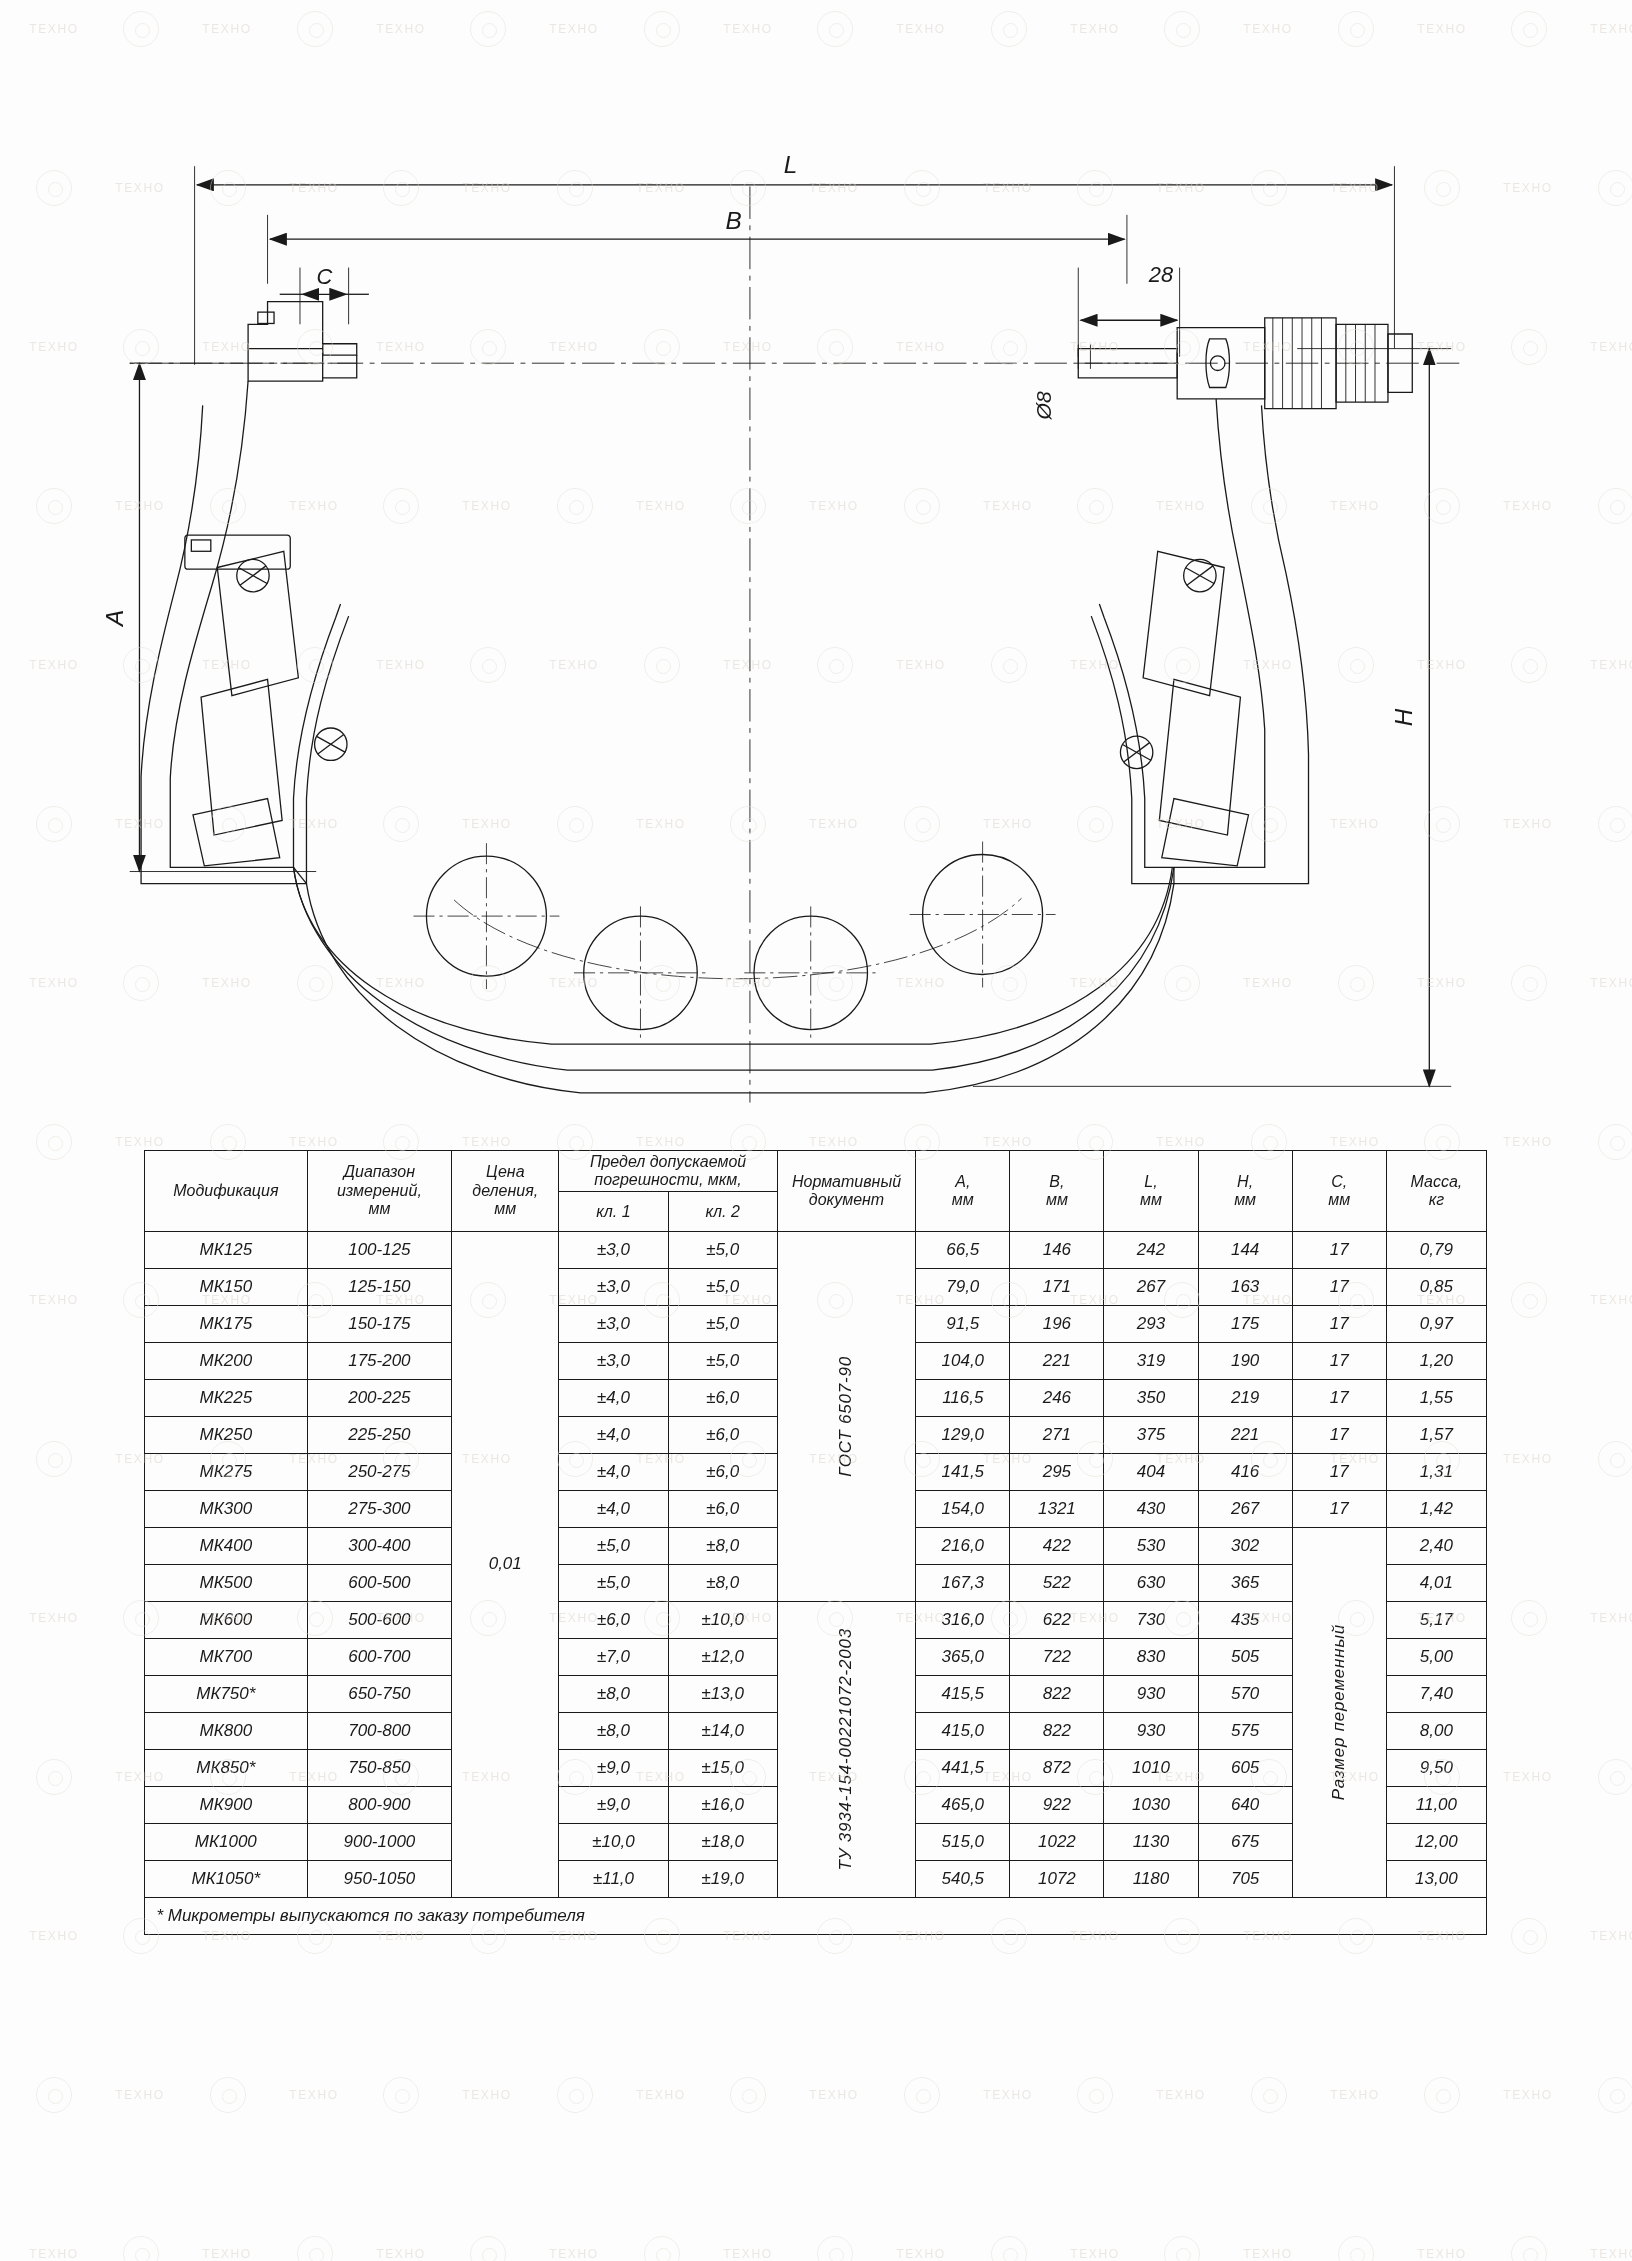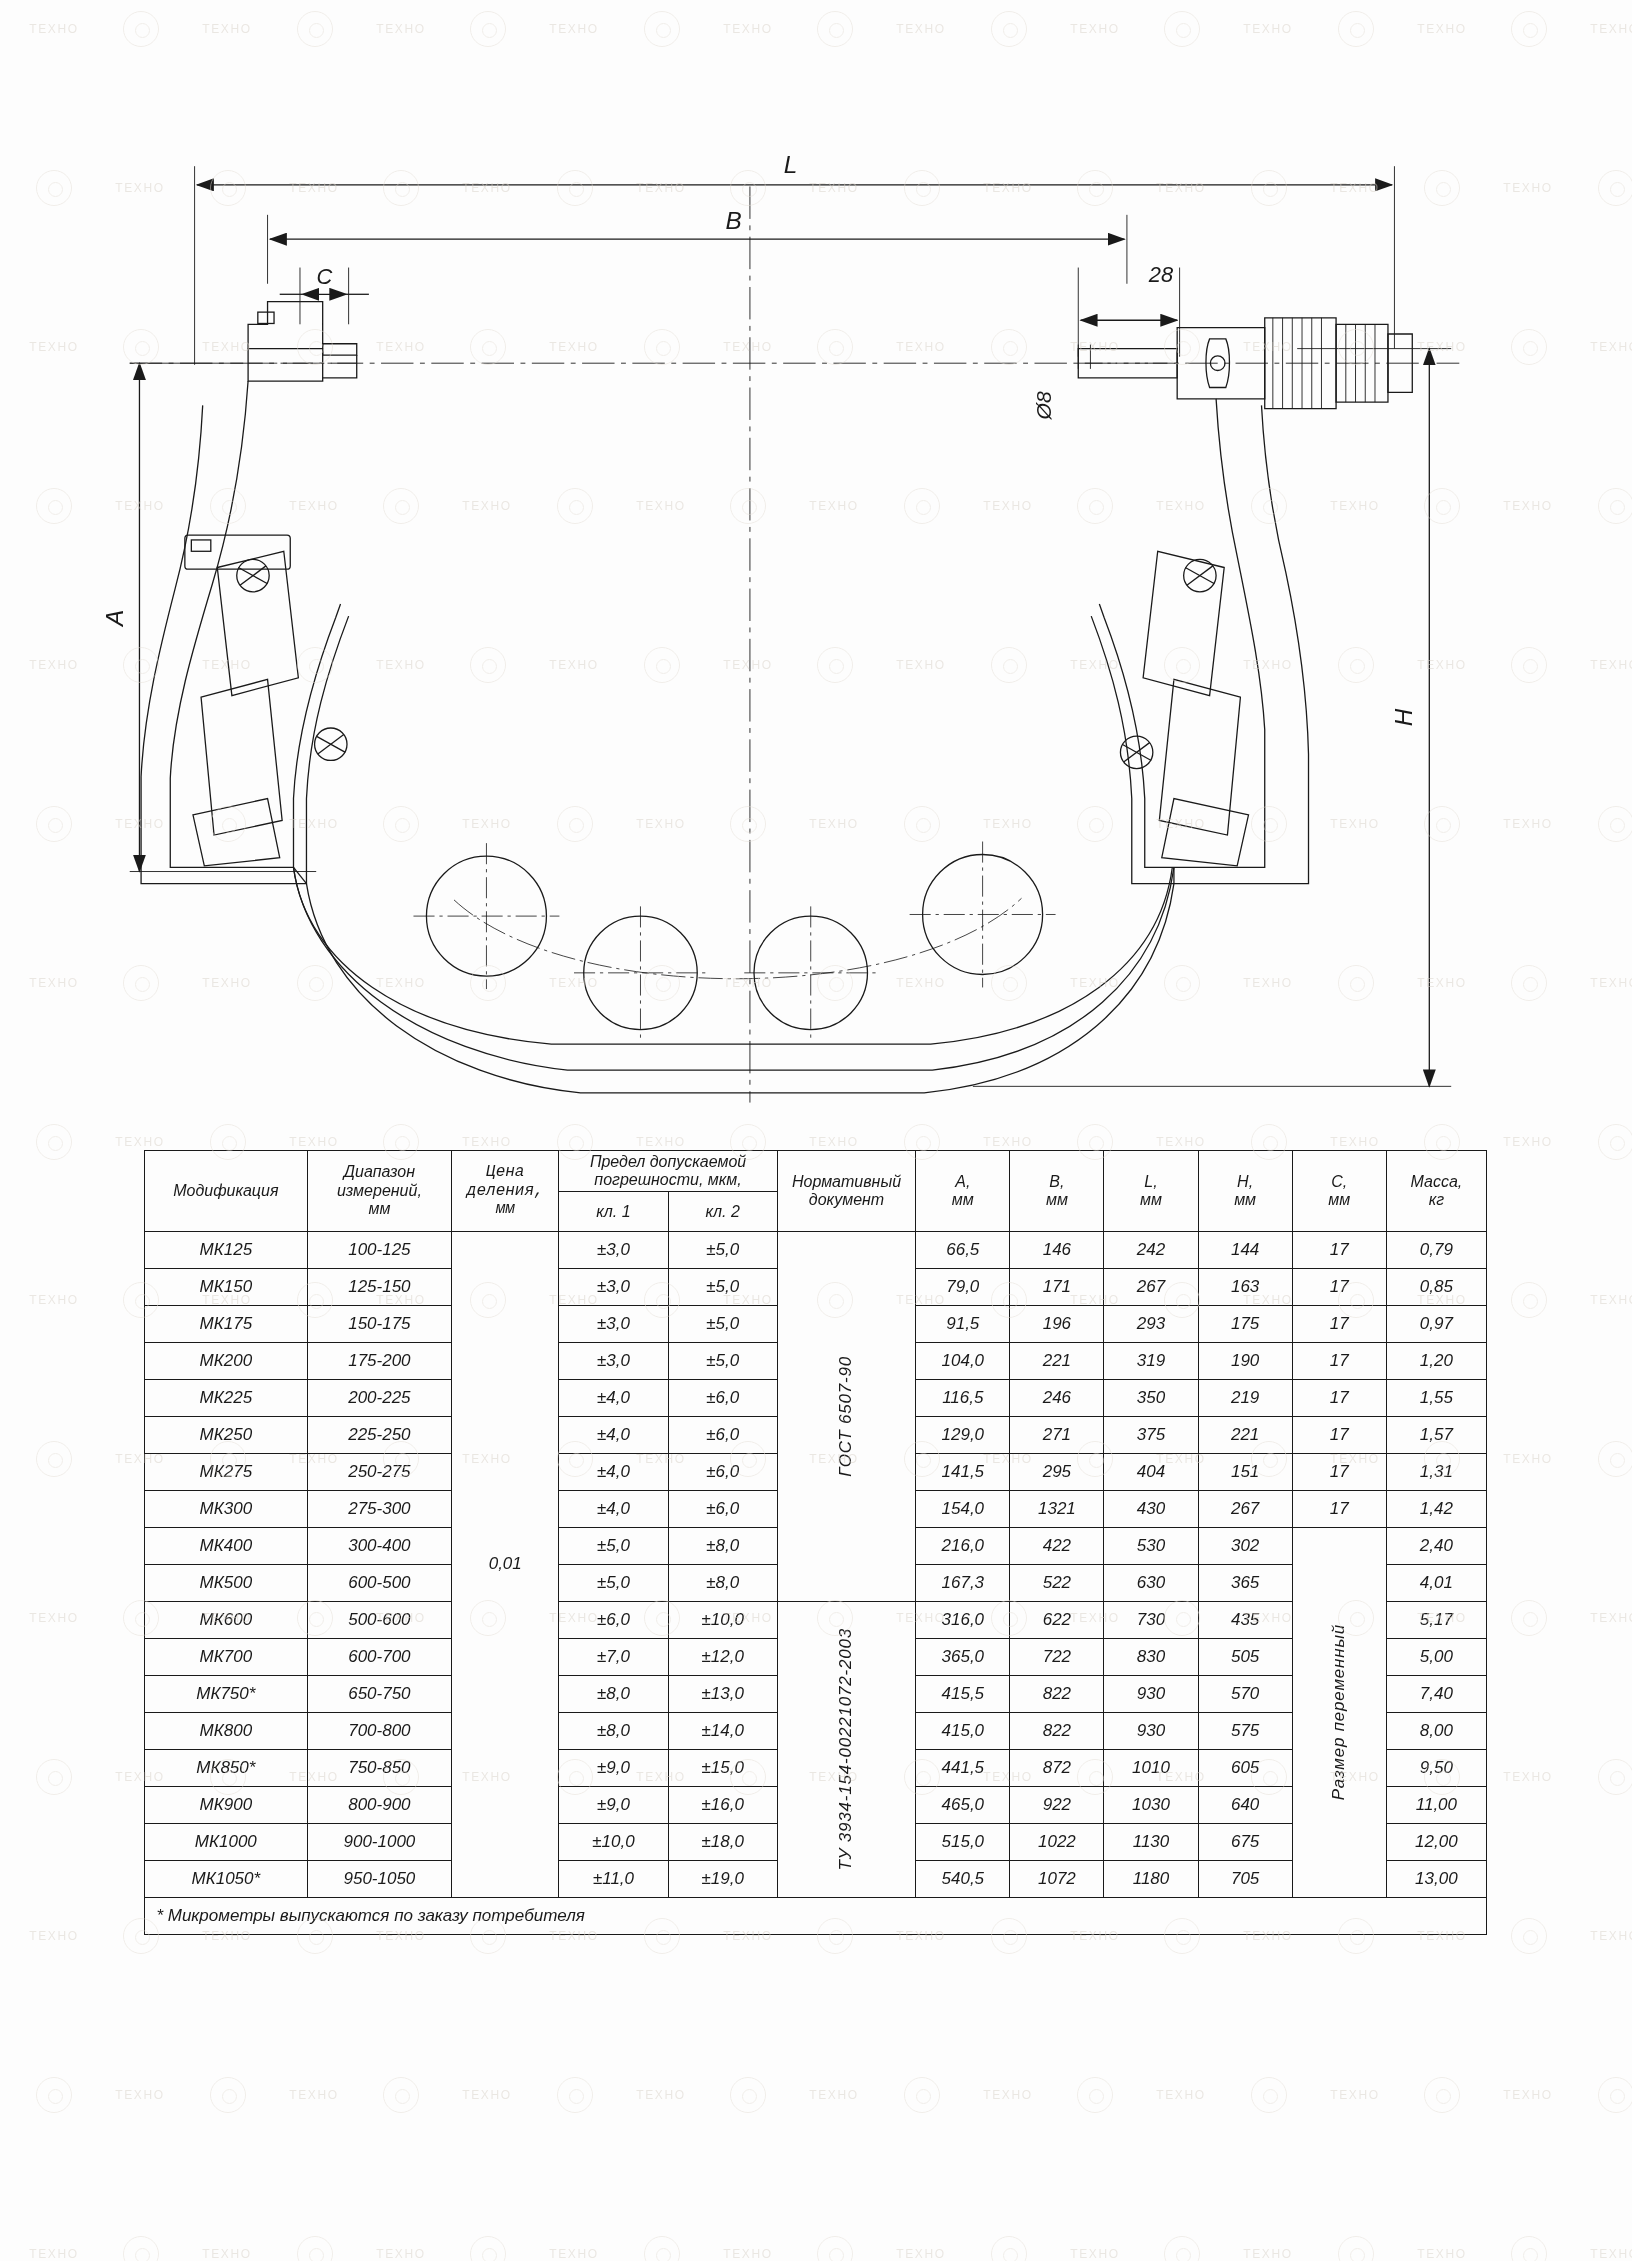--- a/index.html
+++ b/index.html
@@ -99,21 +99,21 @@
     font-size: 17px;
     background: transparent;
   }
   #spec-table thead td {
     font-size: 16px;
     line-height: 1.2;
     padding: 1.6px 3.2px;
   }
   .col-mod { width: 154px; }
   .col-range { width: 136px; }
-  .col-div { width: 99px; font-family: Liberation Mono, monospace; }
+  .col-div { width: 99px; }
   .col-kl { width: 101px; }
   .col-doc { width: 130px; }
   .col-dim { width: 86px; }
   .col-c { width: 86px; }
   .col-mass { width: 92px; }
   .vert-text {
     writing-mode: vertical-rl;
     transform: rotate(180deg);
     white-space: nowrap;
     font-style: italic;
@@ -789,21 +789,21 @@
       </tr>
 
       <tr>
         <td>МК275</td>
         <td>250-275</td>
         <td>±4,0</td>
         <td>±6,0</td>
         <td>141,5</td>
         <td>295</td>
         <td>404</td>
-        <td>151</td>
+        <td>416</td>
         <td>17</td>
         <td>1,31</td>
       </tr>
 
       <tr>
         <td>МК300</td>
         <td>275-300</td>
         <td>±4,0</td>
         <td>±6,0</td>
         <td>154,0</td>

